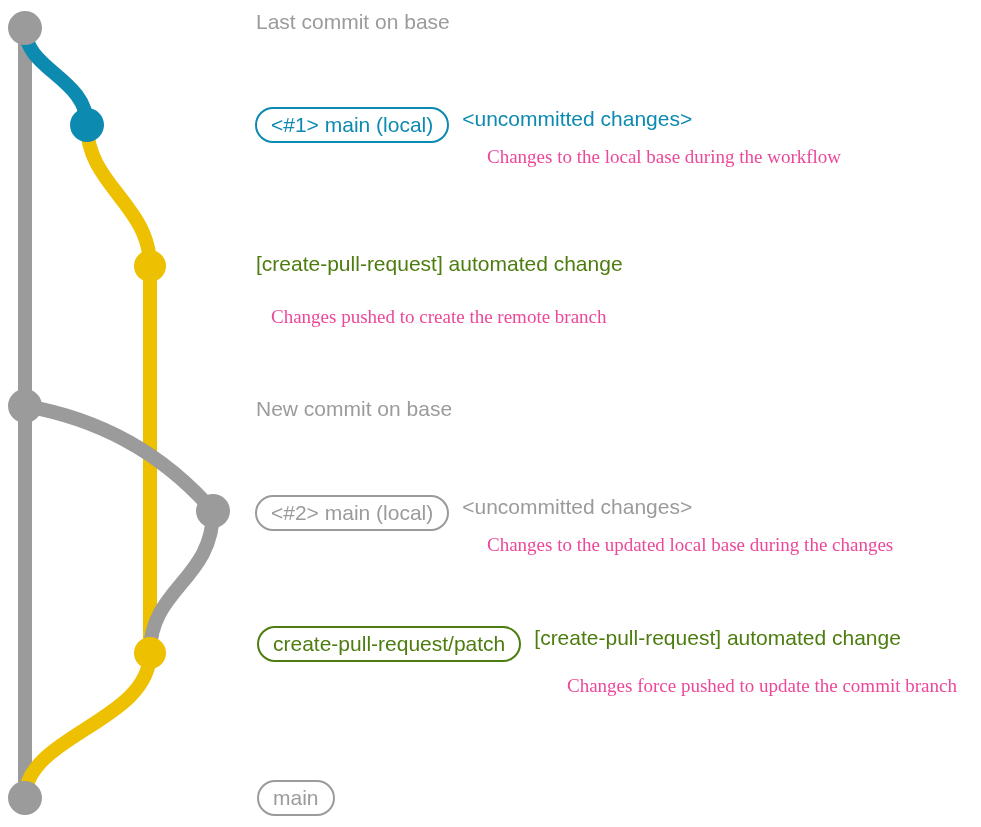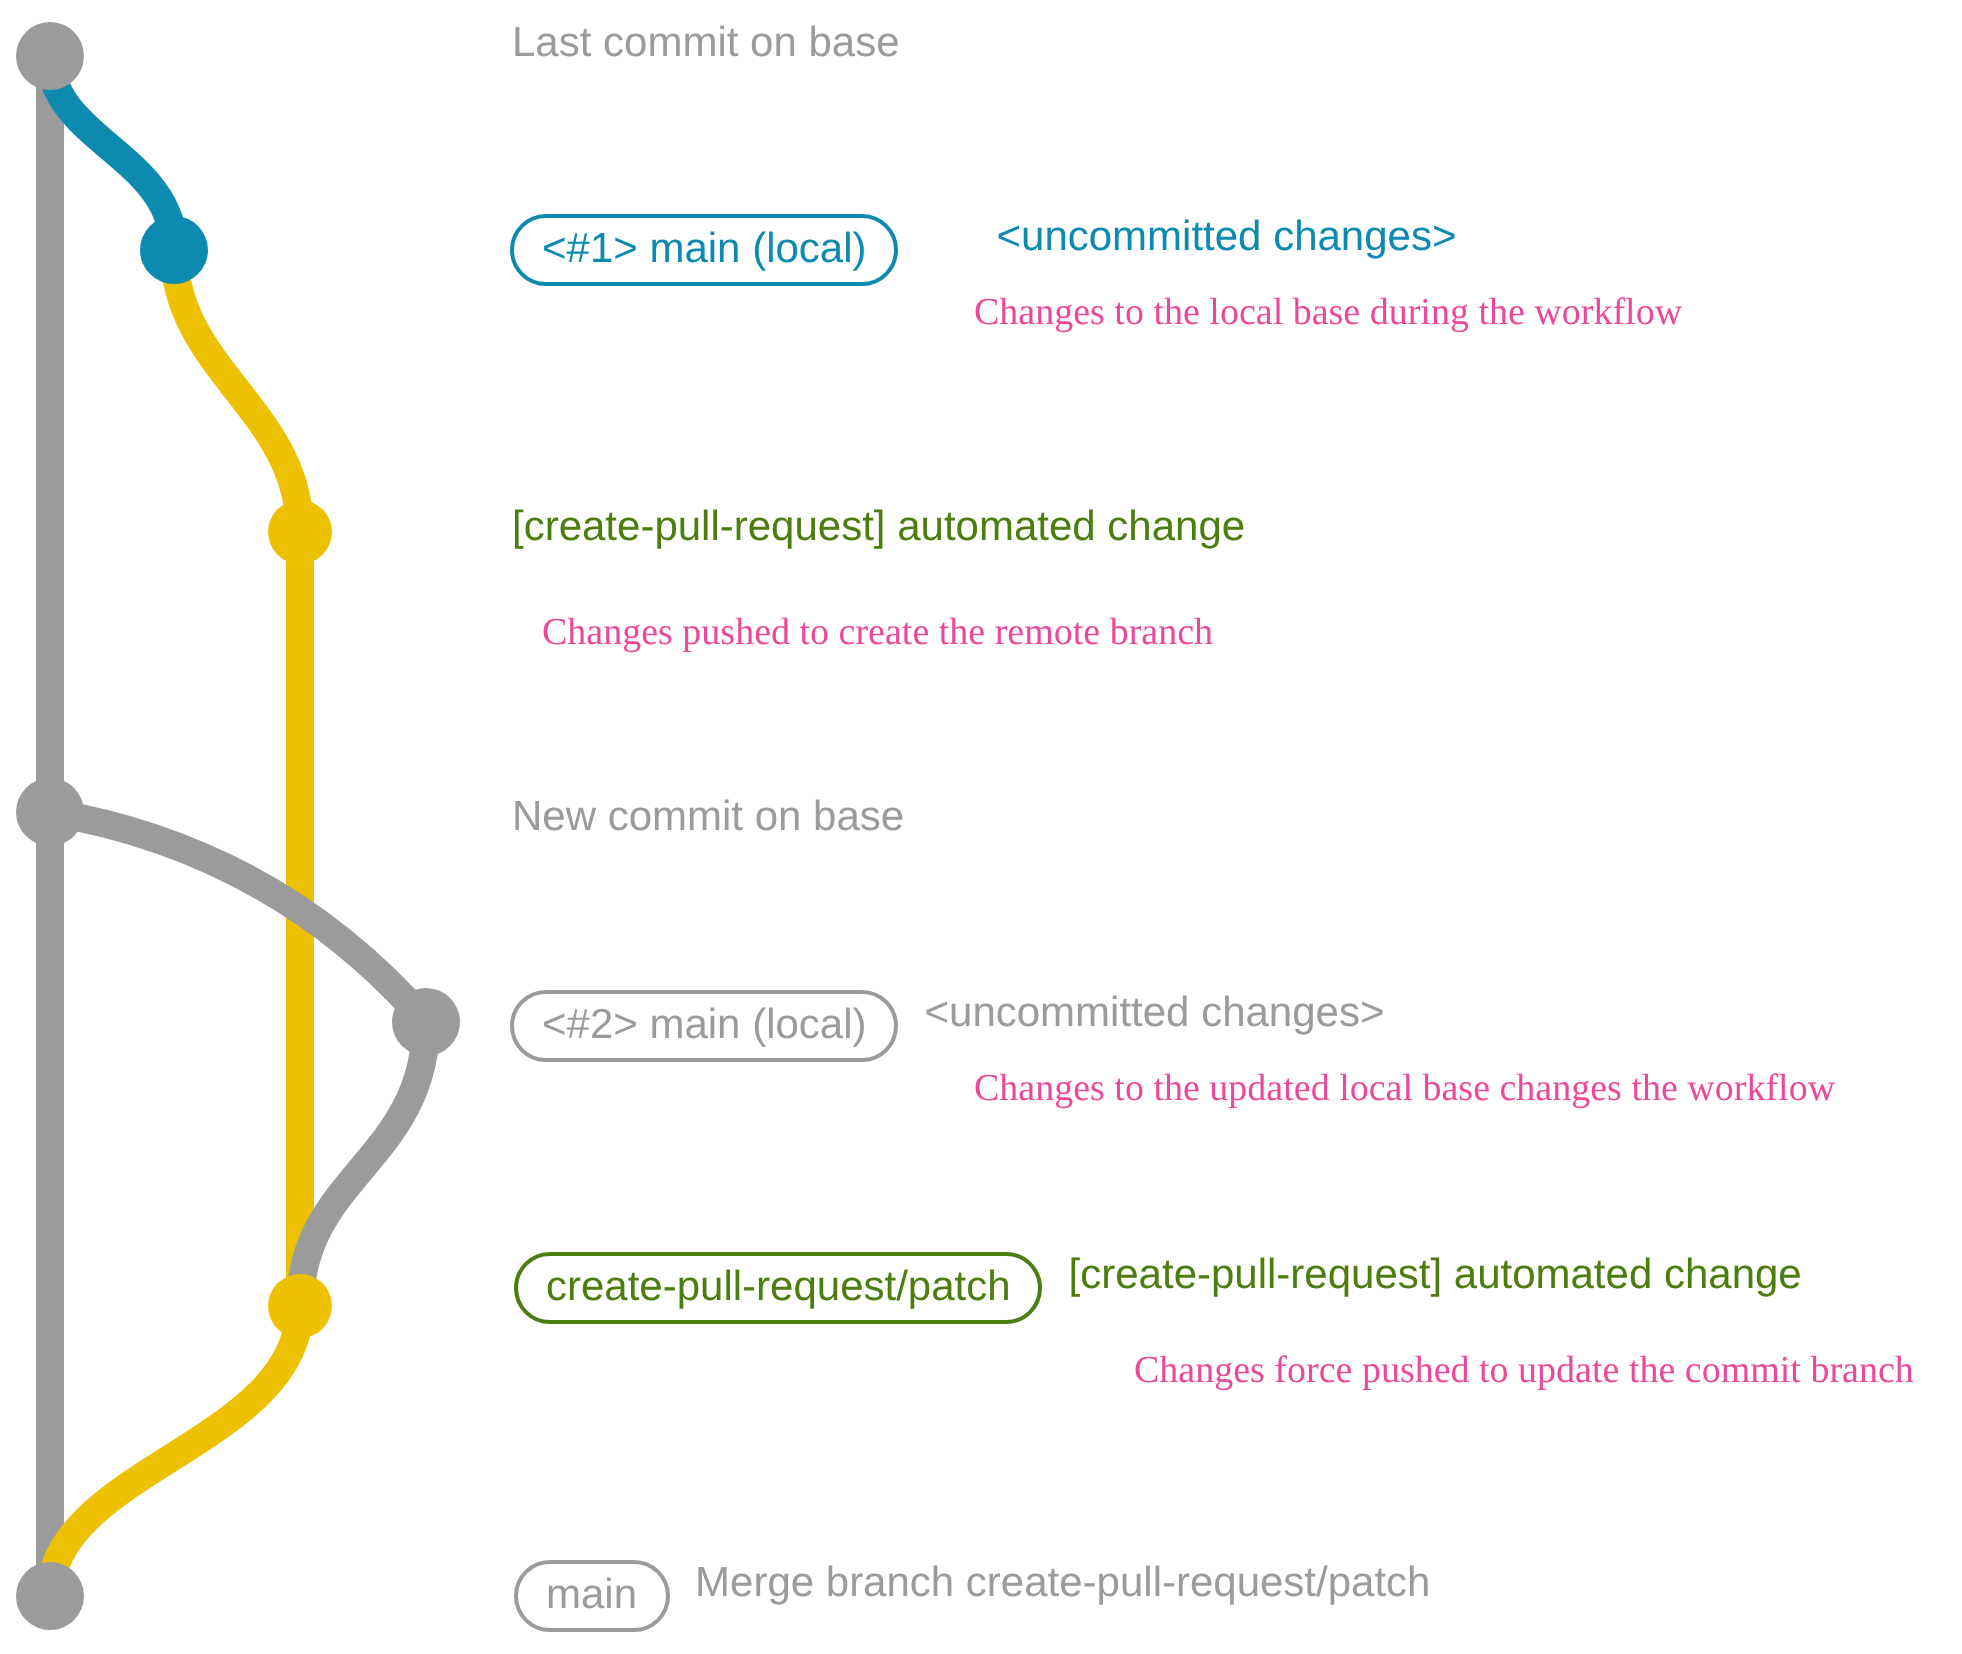--- a/index.html
+++ b/index.html
@@ -63,21 +63,21 @@
     white-space: nowrap;
   }
 
   
   .c-gray  { color: #9b9b9b; }
   .c-teal  { color: #0d8ab0; }
   .c-amber { color: #4d7c0f; }
 
   
   #row-last-commit        { left: 256px; top: 10px; }
-  #row-commit-1           { left: 255px; top: 107px; gap: 36px; }
+  #row-commit-1           { left: 255px; top: 107px; }
   #row-automated-change-1 { left: 256px; top: 252px; }
   #row-new-commit         { left: 256px; top: 397px; }
   #row-commit-2           { left: 255px; top: 495px; }
   #row-automated-change-2 { left: 257px; top: 626px; }
   #row-merge              { left: 257px; top: 780px; }
 
   #desc-1 { left: 487px; top: 146px; }
   #desc-2 { left: 271px; top: 306px; }
   #desc-3 { left: 487px; top: 534px; }
   #desc-4 { left: 567px; top: 675px; }
@@ -126,24 +126,23 @@
 <div class="desc" id="desc-2">Changes pushed to create the remote branch</div>
 
 <div class="row" id="row-new-commit">
   <span class="headline c-gray">New commit on base</span>
 </div>
 
 <div class="row" id="row-commit-2">
   <span class="pill c-gray">&lt;#2&gt; main (local)</span>
   <span class="headline c-gray spaced">&lt;uncommitted changes&gt;</span>
 </div>
-<div class="desc" id="desc-3">Changes to the updated local base changes the workflow</div>
+<div class="desc" id="desc-3">Changes to the updated local base during the changes</div>
 
 <div class="row" id="row-automated-change-2">
   <span class="pill c-amber">create-pull-request/patch</span>
   <span class="headline c-amber spaced">[create-pull-request] automated change</span>
 </div>
 <div class="desc" id="desc-4">Changes force pushed to update the commit branch</div>
 
 <div class="row" id="row-merge">
   <span class="pill c-gray">main</span>
-  <span class="headline c-gray spaced">Merge branch create-pull-request/patch</span>
 </div>
 
 </body></html>

